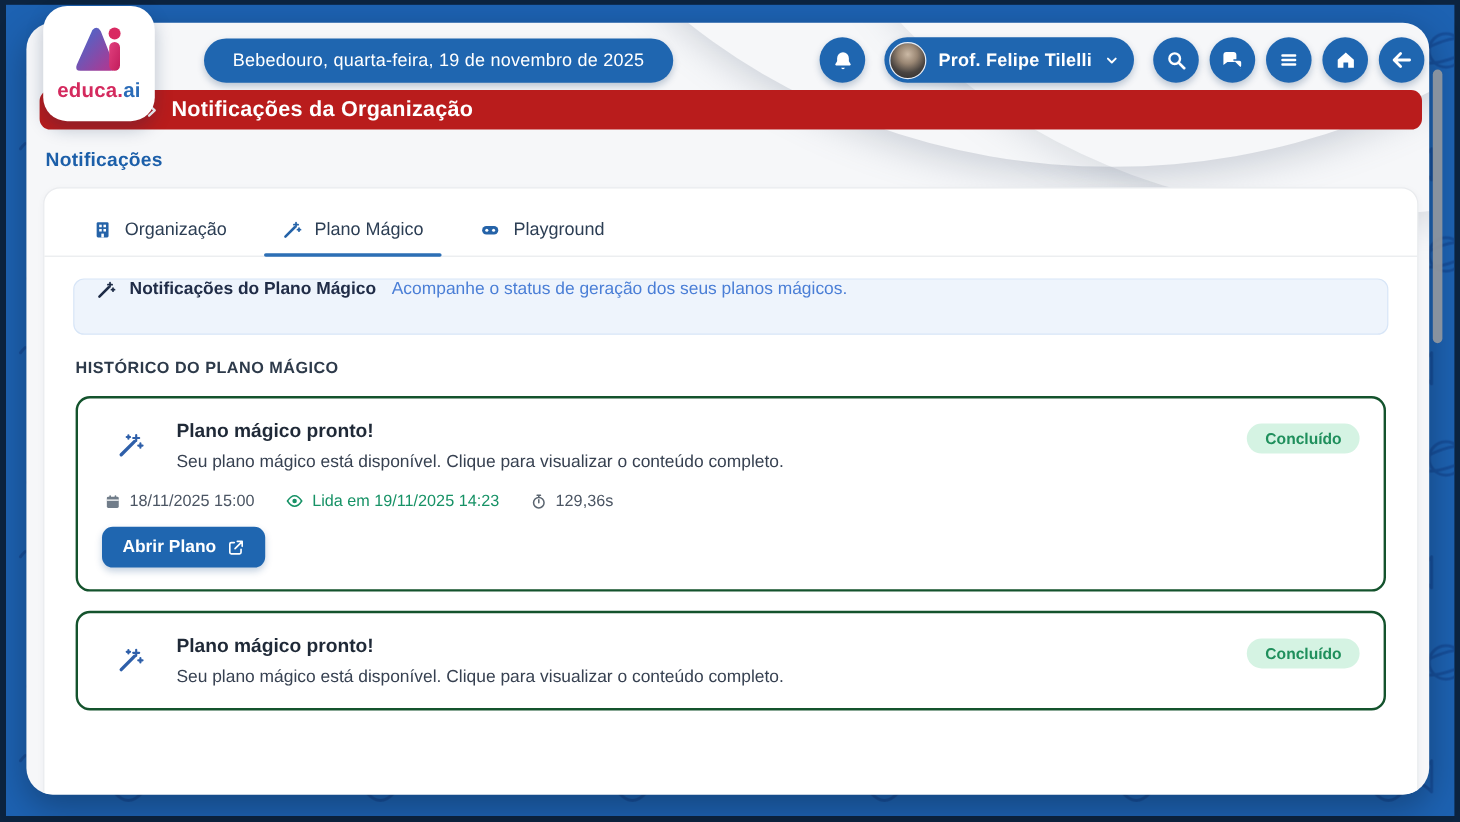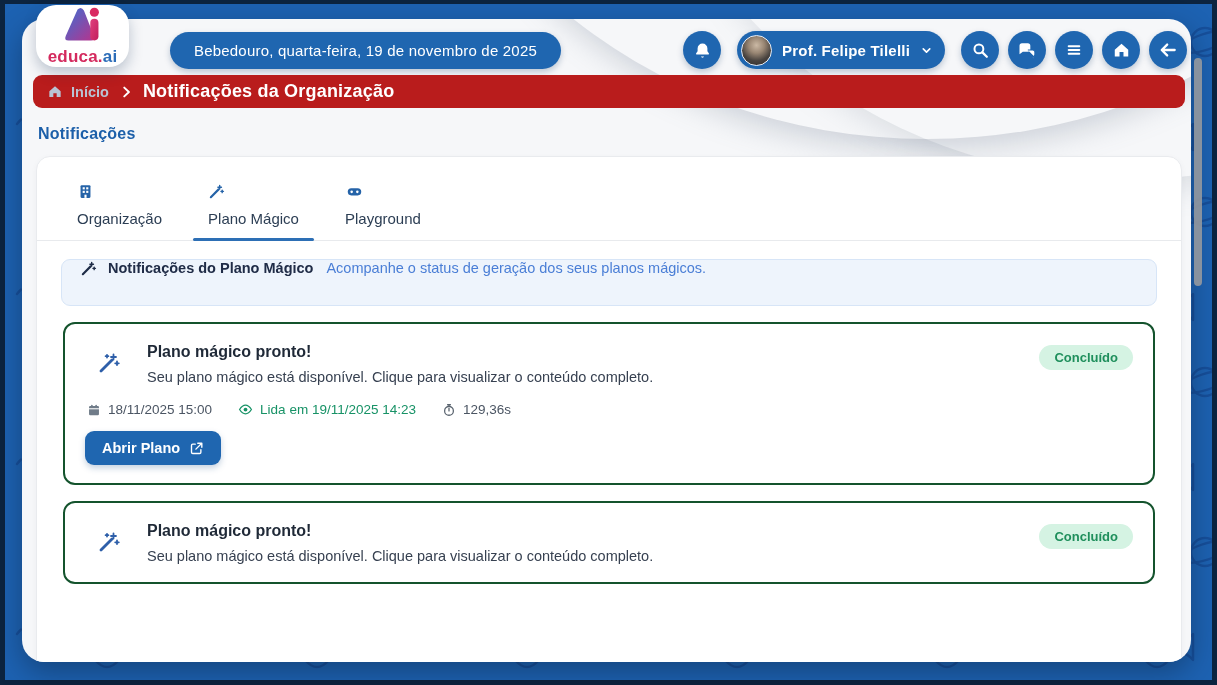--- a/index.html
+++ b/index.html
@@ -26,21 +26,21 @@
   .curveA, .curveB {
     position:absolute; border-radius:50%; pointer-events:none;
   }
   .curveA { width:1050px; height:920px; left:380px; top:-800px;
     box-shadow:0 24px 30px -14px rgba(110,122,142,.30); }
   .curveB { width:980px; height:860px; left:620px; top:-700px;
     box-shadow:0 24px 32px -16px rgba(110,122,142,.22); }
 
   
   .logo-card {
-    position:absolute; left:36px; top:5px; width:93px; height:62px;
+    position:absolute; left:36px; top:5px; width:93px; height:96px;
     background:#ffffff; border-radius:20px; z-index:5;
     box-shadow:0 6px 14px rgba(10,40,80,.25);
     display:flex; flex-direction:column; align-items:center; justify-content:center; gap:2px;
   }
   .logo-word { font-size:17px; font-weight:bold; letter-spacing:.2px; }
   .logo-word .lw1 { color:#d42a5e; }
   .logo-word .lw2 { color:#2b6cb8; }
 
   
   .header { position:relative; height:56px; }
@@ -85,23 +85,23 @@
 
   .main-card {
     position:relative; z-index:1; margin:13px 9px 0 14px; background:#ffffff;
     border:1px solid #e9ebee; border-radius:14px; height:600px;
     box-shadow:0 2px 6px rgba(30,50,80,.04);
   }
 
   
   .tabs { display:flex; padding:26px 0 0 25px; border-bottom:1px solid #e8eaed; }
   .tab {
-    display:flex; align-items:flex-start; gap:10px; padding:0 15px 13px 15px; margin-right:16px;
+    display:flex; align-items:flex-end; gap:10px; padding:0 15px 13px 15px; margin-right:16px;
     background:none; border:none; cursor:pointer; font-family:inherit;
-    font-size:15px; color:#2c3e54; font-weight:500; position:relative;flex-direction:column;
+    font-size:15px; color:#2c3e54; font-weight:500; position:relative;
   }
   .tab .ticon { color:#2563a8; display:flex; }
   .tab.active::after {
     content:""; position:absolute; left:0; right:0; bottom:-1px; height:3px;
     background:#2d6fb5; border-radius:3px;
   }
 
   
   .banner {
     margin:18px 24px 0; height:47px; background:#eef4fc; border:1px solid #d7e5f7;
@@ -305,20 +305,21 @@
     <div class="banner">
       <svg width="17" height="17" viewBox="0 0 24 24">
           <path d="M4 20 L15 9" stroke="#1e2c47" stroke-width="3" stroke-linecap="round"></path>
           <path d="M16.5 3.5 v5 M14 6 h5 M20 10 v3.6 M18.2 11.8 h3.6" stroke="#1e2c47" stroke-width="2" stroke-linecap="round"></path>
         </svg>
       <span class="banner-title">Notificações do Plano Mágico</span>
       <span class="banner-sub">Acompanhe o status de geração dos seus planos mágicos.</span>
     </div>
 
 
+    <div class="section-title">HISTÓRICO DO PLANO MÁGICO</div>
 
     <div class="note-card">
       <div class="note-head">
         <span class="note-wand">
           <svg width="24" height="24" viewBox="0 0 24 24">
               <path d="M4 20 L15 9" stroke="#2e5fa9" stroke-width="2.8" stroke-linecap="round"></path>
               <path d="M16.5 3.5 v5 M14 6 h5 M20 10.5 v3.6 M18.2 12.3 h3.6 M10 3.8 v2.8 M8.6 5.2 h2.8" stroke="#2e5fa9" stroke-width="1.8" stroke-linecap="round"></path>
             </svg>
         </span>
         <div class="note-body">

